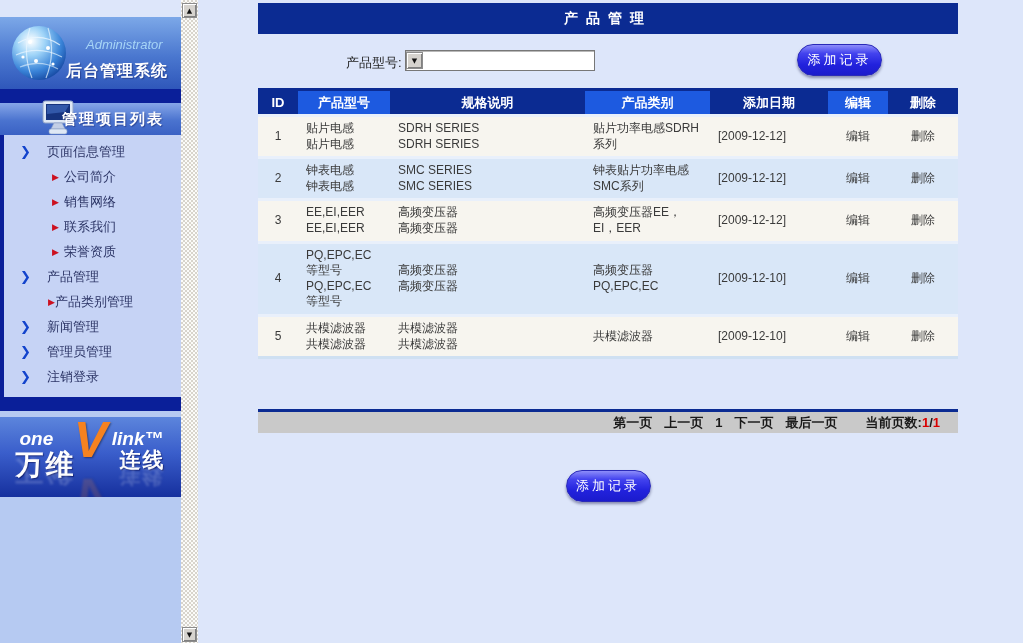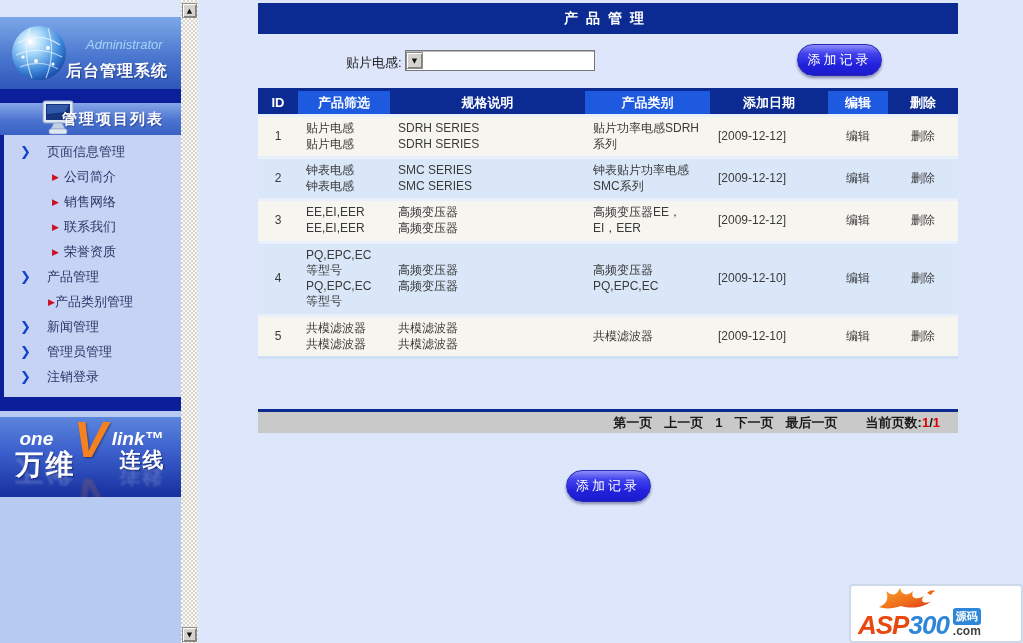--- a/index.html
+++ b/index.html
@@ -223,41 +223,41 @@
     <div class="sc-btn sc-up">▲</div>
     <div class="sc-btn sc-down">▼</div>
   </div>
 
   <main id="main">
     <div class="content">
 
       <div class="titlebar">产品管理</div>
 
       <div class="filter-row">
-        <span class="filter-label">贴片电感:</span>
+        <span class="filter-label">产品型号:</span>
         <div class="fake-select">
           <span class="fs-btn">▼</span>
         </div>
         <button class="add-btn add-top">添加记录</button>
       </div>
 
       <table class="grid">
         <colgroup>
           <col style="width:40px">
             <col style="width:92px">
             <col style="width:195px">
           <col style="width:125px">
             <col style="width:118px">
             <col style="width:60px">
             <col style="width:70px">
         </colgroup>
         <thead>
           <tr>
             <th class="th-dark">ID</th>
-            <th class="th-blue">产品筛选</th>
+            <th class="th-blue">产品型号</th>
             <th class="th-dark">规格说明</th>
             <th class="th-blue">产品类别</th>
             <th class="th-dark">添加日期</th>
             <th class="th-blue">编辑</th>
             <th class="th-dark">删除</th>
           </tr>
         </thead>
         <tbody>
           <tr class="r-odd">
             <td class="c-id">1</td>
@@ -324,35 +324,14 @@
         <span class="pg-link">下一页</span>
         <span class="pg-link">最后一页</span>
         <span class="current"><span>当前页数:</span><span class="red">1</span><span>/</span><span class="red">1</span></span>
       </div>
 
       <div class="bottom-btn-wrap">
         <button class="add-btn">添加记录</button>
       </div>
     </div>
 
-    <div class="asp">
-      <svg class="asp-flame" width="70" height="22" viewBox="0 0 70 22">
-        <defs>
-          <linearGradient id="fl" x1="0" y1="0" x2="1" y2="1">
-            <stop offset="0%" stop-color="#f7a21b"></stop>
-            <stop offset="60%" stop-color="#ef6510"></stop>
-            <stop offset="100%" stop-color="#d8290e"></stop>
-          </linearGradient>
-        </defs>
-        <path d="M2 20 C10 17 12 11 9 4 C16 10 20 8 23 1 C25 9 31 9 36 4 C33 12 40 13 47 9 C41 16 50 17 55 14 C46 21 34 22 24 19 C16 22 7 22 2 20 Z" fill="url(#fl)" opacity=".95"></path>
-        <path d="M50 6 q4 -4 8 -2 q-3 1 -4 4 Z" fill="#ef6510"></path>
-      </svg>
-      <div class="asp-text">
-        <span class="asp-asp">ASP</span>
-          <span class="asp-300">300</span>
-        <span class="asp-right">
-          <span class="asp-ym">源码</span>
-          <span class="asp-com">.com</span>
-        </span>
-      </div>
-    </div>
   </main>
 </div>
 
 </body></html>

